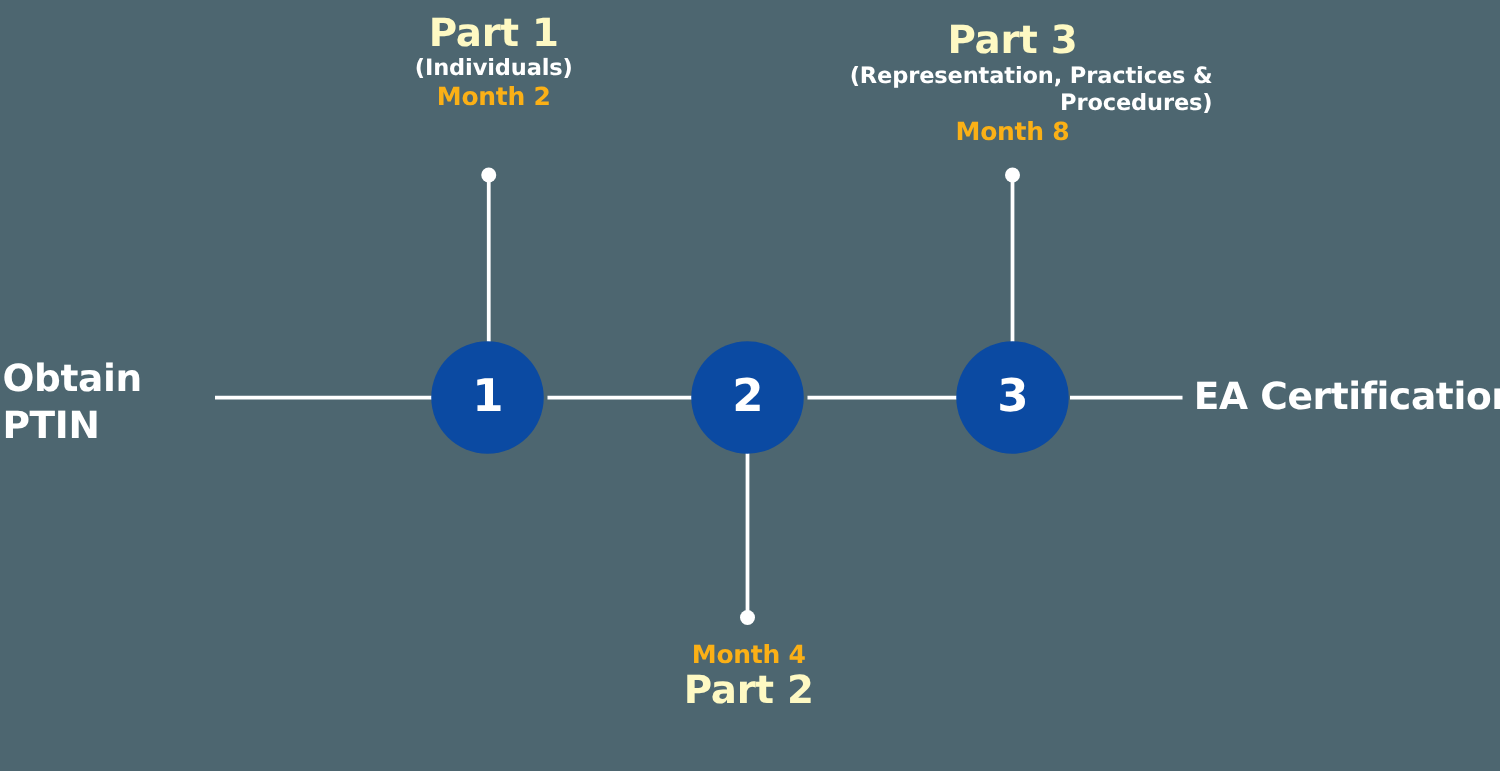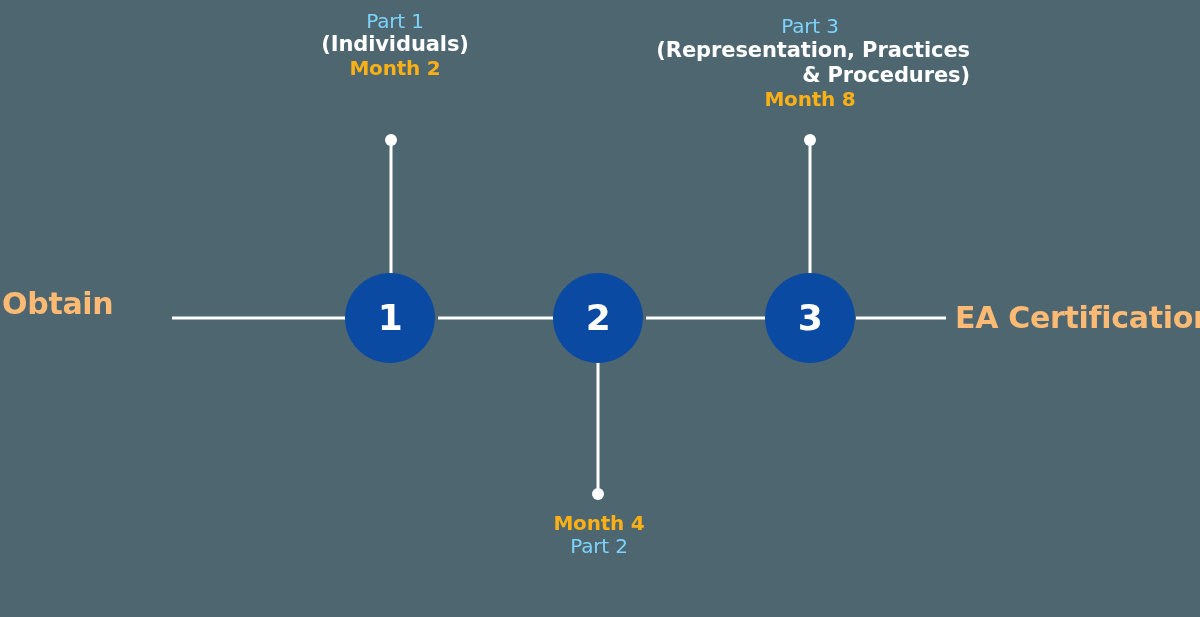--- a/index.html
+++ b/index.html
@@ -20,28 +20,28 @@
   }
 
   
   .label-block {
     position: absolute;
     text-align: center;
     line-height: 1.14;
     -webkit-font-smoothing: antialiased;
   }
   .t-title {
-    font-size: 20px;
-    font-weight: 400;
-    color: #7dd3fc;
+    font-size: 31px;
+    font-weight: 700;
+    color: #fef9c3;
     letter-spacing: -0.2px;
     white-space: nowrap;
   }
   .t-sub {
-    font-size: 21px;
+    font-size: 18px;
     font-weight: 700;
     color: #ffffff;
     letter-spacing: -0.1px;
   }
   .t-sub.wrap {
     white-space: normal;
     line-height: 1.2;
     text-align: right;
   }
   .t-month {
@@ -50,21 +50,21 @@
     color: #fbb016;
     letter-spacing: -0.2px;
     white-space: nowrap;
   }
 
   
   .endpoint {
     position: absolute;
     font-size: 30px;
     font-weight: 700;
-    color: #fdba74;
+    color: #ffffff;
     line-height: 1.22;
     letter-spacing: -0.3px;
     white-space: nowrap;
   }
   #obtain-ptin { left: 2px; top: 286px; text-align: left; }
   #ea-cert { left: 955px; top: 300px; text-align: left; }
 
   
   #wires {
     position: absolute;
@@ -117,20 +117,21 @@
 
     <line x1="598" y1="362" x2="598" y2="492" stroke="#ffffff" stroke-width="3"></line>
     <circle cx="598" cy="494" r="6" fill="#ffffff"></circle>
 
     <line x1="810" y1="276" x2="810" y2="142" stroke="#ffffff" stroke-width="3"></line>
     <circle cx="810" cy="140" r="6" fill="#ffffff"></circle>
   </svg>
 
   <div class="endpoint" id="obtain-ptin">
     <div>Obtain</div>
+    <div>PTIN</div>
   </div>
 
   <div class="endpoint" id="ea-cert">EA Certification</div>
 
   <div class="node" id="node-1">
     <span class="node-num">1</span>
   </div>
   <div class="node" id="node-2">
     <span class="node-num">2</span>
   </div>

